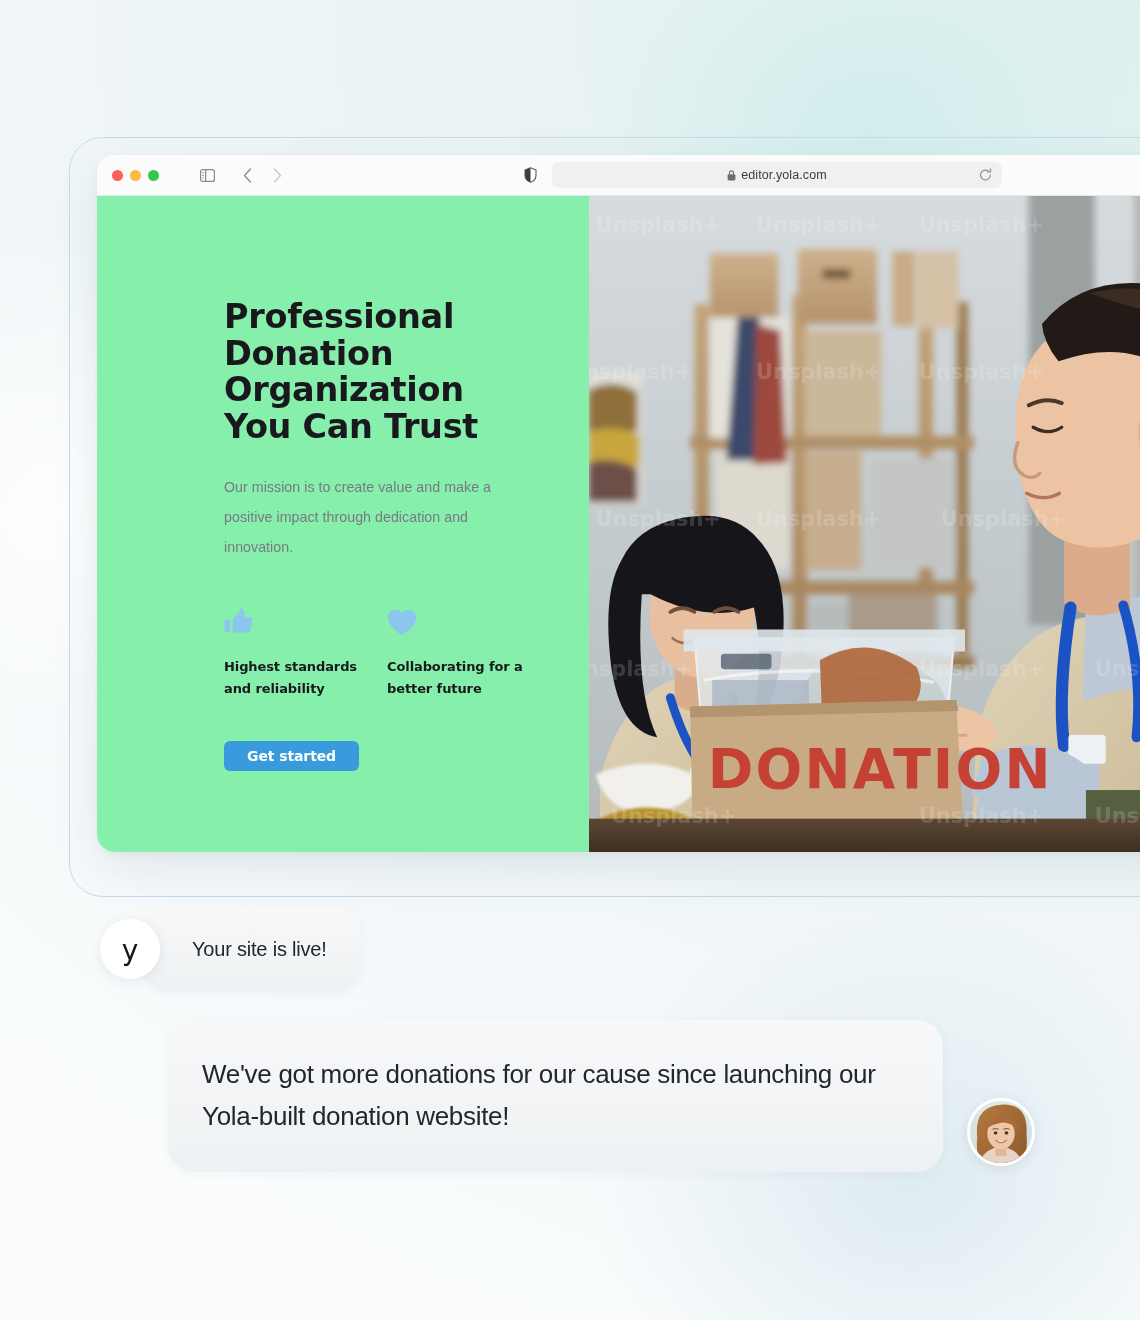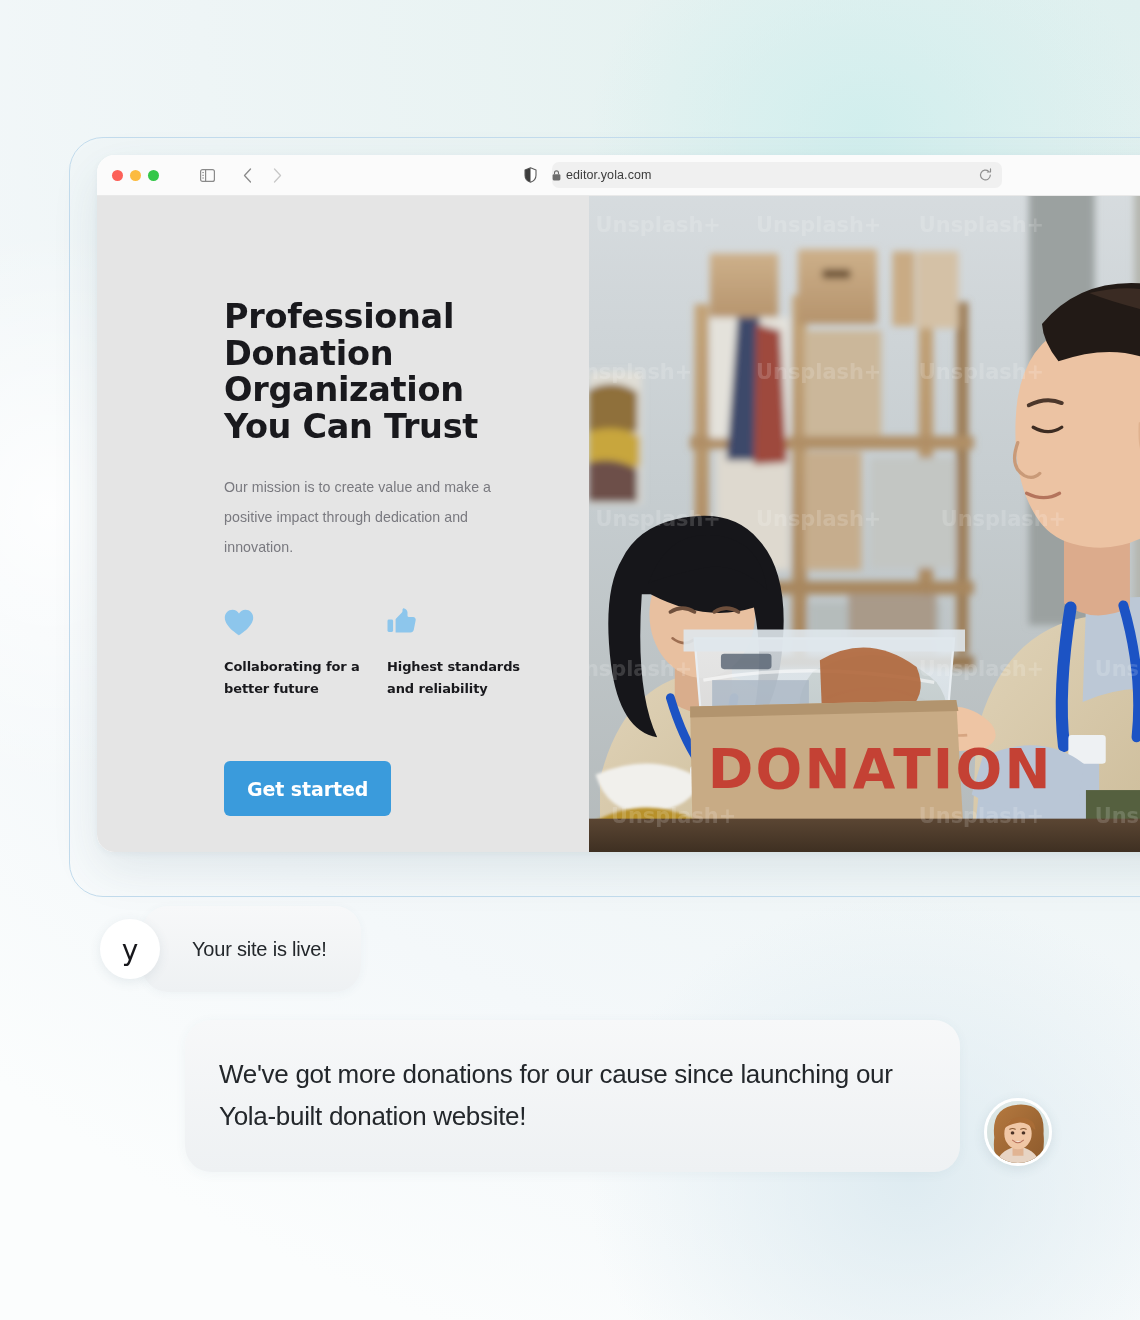--- a/index.html
+++ b/index.html
@@ -118,20 +118,21 @@
     position: absolute;
     left: 455px;
     top: 50%;
     transform: translateY(-50%);
     width: 450px;
     height: 26px;
     background: #f0f0f0;
     border-radius: 7px;
     display: flex;
     align-items: center;
+    justify-content: center;
     gap: 5px;
   }
   .lock-ic { display: flex; align-items: center; color: #6d6d6d; }
   .url-text {
     font-size: 12.5px;
     color: #3c3c3c;
     letter-spacing: 0.1px;
     white-space: nowrap;
   }
   .reload-ic {
@@ -145,21 +146,21 @@
   
   .page-body {
     display: flex;
     height: calc(100% - 41px);
     background: #ffffff;
   }
 
   .hero-left {
     width: 492px;
     flex: 0 0 492px;
-    background: #e5e5e5;
+    background: #86efac;
     padding: 103px 12px 0 127px;
     position: relative;
   }
 
   .hero-title {
     font-family: "DejaVu Sans", sans-serif;
     font-size: 33.5px;
     line-height: 36.5px;
     font-weight: bold;
     color: #19191d;
@@ -195,31 +196,31 @@
     font-family: "DejaVu Sans", sans-serif;
     font-size: 13px;
     line-height: 21.5px;
     font-weight: bold;
     color: #19191d;
     letter-spacing: -0.1px;
     max-width: 142px;
   }
 
   .cta-button {
-    margin-top: 62px;
+    margin-top: 42px;
     display: inline-flex;
     align-items: center;
     justify-content: center;
-    height: 55px;
+    height: 30px;
     padding: 0 23px;
     background: #3a9bdc;
     border: none;
     border-radius: 6px;
     font-family: "DejaVu Sans", sans-serif;
-    font-size: 19px;
+    font-size: 14px;
     font-weight: bold;
     color: #ffffff;
     letter-spacing: -0.1px;
     cursor: pointer;
   }
 
   
   .hero-photo {
     flex: 1 1 auto;
     position: relative;
@@ -270,21 +271,21 @@
     padding: 28px 34px 28px 50px;
     font-size: 20px;
     line-height: 30px;
     letter-spacing: -0.2px;
     border-radius: 26px;
     box-shadow: 0 2px 10px rgba(60,90,110,0.05);
   }
 
   .chat-row-2 {
     position: absolute;
-    left: 185px; top: 120px;
+    left: 168px; top: 120px;
     width: 900px;
     display: flex;
     align-items: flex-end;
   }
   .bubble-2 {
     width: 775px;
     padding: 33px 40px 35px 34px;
     font-size: 26px;
     line-height: 42px;
     letter-spacing: -0.3px;
@@ -371,35 +372,35 @@
 
   <div class="page-body">
 
     <div class="hero-left">
       <h1 class="hero-title">Professional Donation Organization You Can Trust</h1>
       <p class="hero-sub">Our mission is to create value and make a positive impact through dedication and innovation.</p>
 
       <div class="features">
         <div class="feature">
           <div class="feature-icon">
-            <svg width="30" height="27" viewBox="0 0 30 27" fill="none">
-              <path d="M15 26.2S0.8 17.8 0.8 8.7C0.8 4.1 4.3 0.8 8.5 0.8c2.8 0 5.1 1.5 6.5 3.7 1.4-2.2 3.7-3.7 6.5-3.7 4.2 0 7.7 3.3 7.7 7.9 0 9.1-14.2 17.5-14.2 17.5z" fill="#8dc6ec"></path>
-            </svg>
-          </div>
-          <div class="feature-label">Collaborating for a better future</div>
-        </div>
-
-        <div class="feature">
-          <div class="feature-icon">
             <svg width="29" height="28" viewBox="0 0 29 28" fill="none">
               <rect x="0.5" y="11.5" width="5.6" height="12.5" rx="1.4" fill="#8dc6ec"></rect>
               <path d="M8.6 24V11.6c0-.5.2-.9.5-1.2l5.6-5.6c.5-.5.8-1.2.8-1.9V1.8c0-.9.8-1.6 1.7-1.4 1.9.4 3.3 2.1 3.3 4.1v3.2c0 .7.5 1.2 1.2 1.2h4.4c1.7 0 2.9 1.5 2.6 3.1l-1.9 9.7c-.3 1.6-1.7 2.8-3.3 2.8H8.6z" fill="#8dc6ec"></path>
             </svg>
           </div>
           <div class="feature-label">Highest standards and reliability</div>
+        </div>
+
+        <div class="feature">
+          <div class="feature-icon">
+            <svg width="30" height="27" viewBox="0 0 30 27" fill="none">
+              <path d="M15 26.2S0.8 17.8 0.8 8.7C0.8 4.1 4.3 0.8 8.5 0.8c2.8 0 5.1 1.5 6.5 3.7 1.4-2.2 3.7-3.7 6.5-3.7 4.2 0 7.7 3.3 7.7 7.9 0 9.1-14.2 17.5-14.2 17.5z" fill="#8dc6ec"></path>
+            </svg>
+          </div>
+          <div class="feature-label">Collaborating for a better future</div>
         </div>
       </div>
 
       <button class="cta-button">Get started</button>
     </div>
 
     <div class="hero-photo">
       <svg class="photo-svg" viewBox="0 0 553 656" preserveAspectRatio="xMidYMid slice">
         <defs>
           <linearGradient id="wallG" x1="0" y1="0" x2="0" y2="1">

